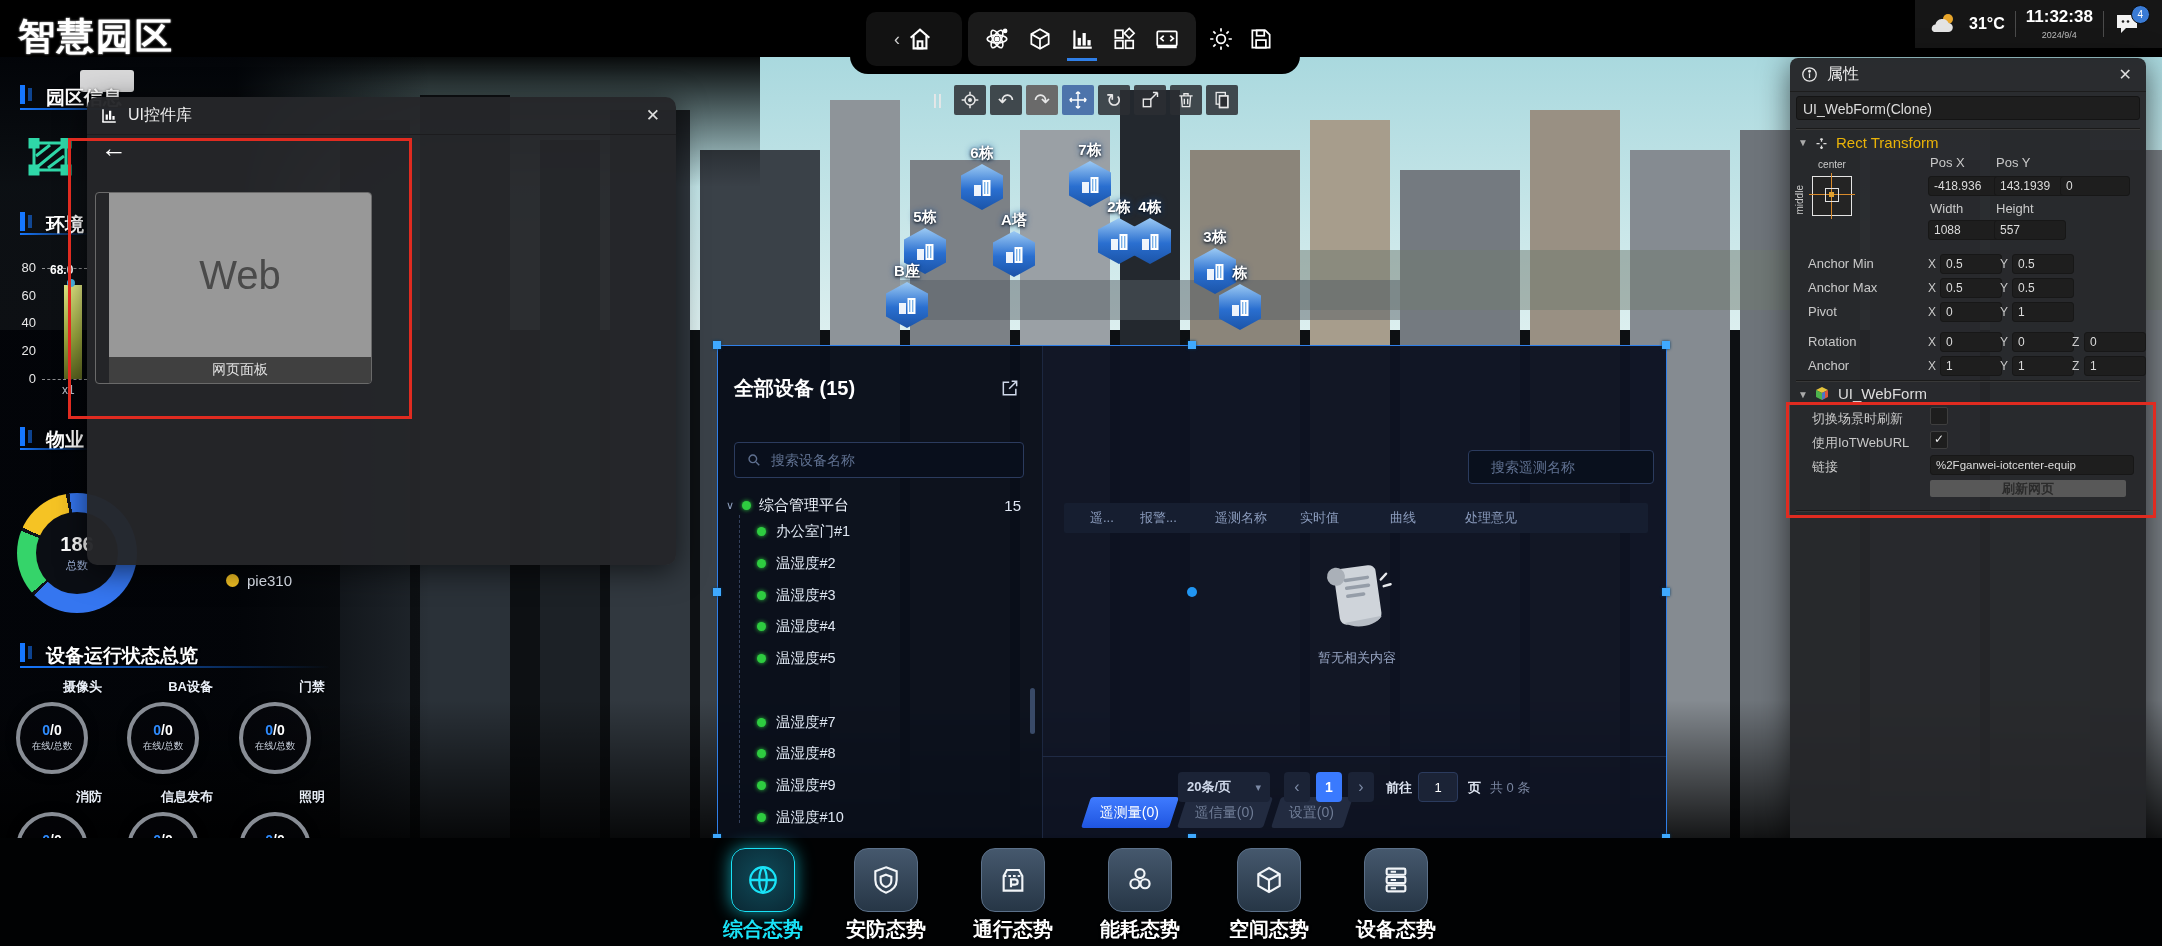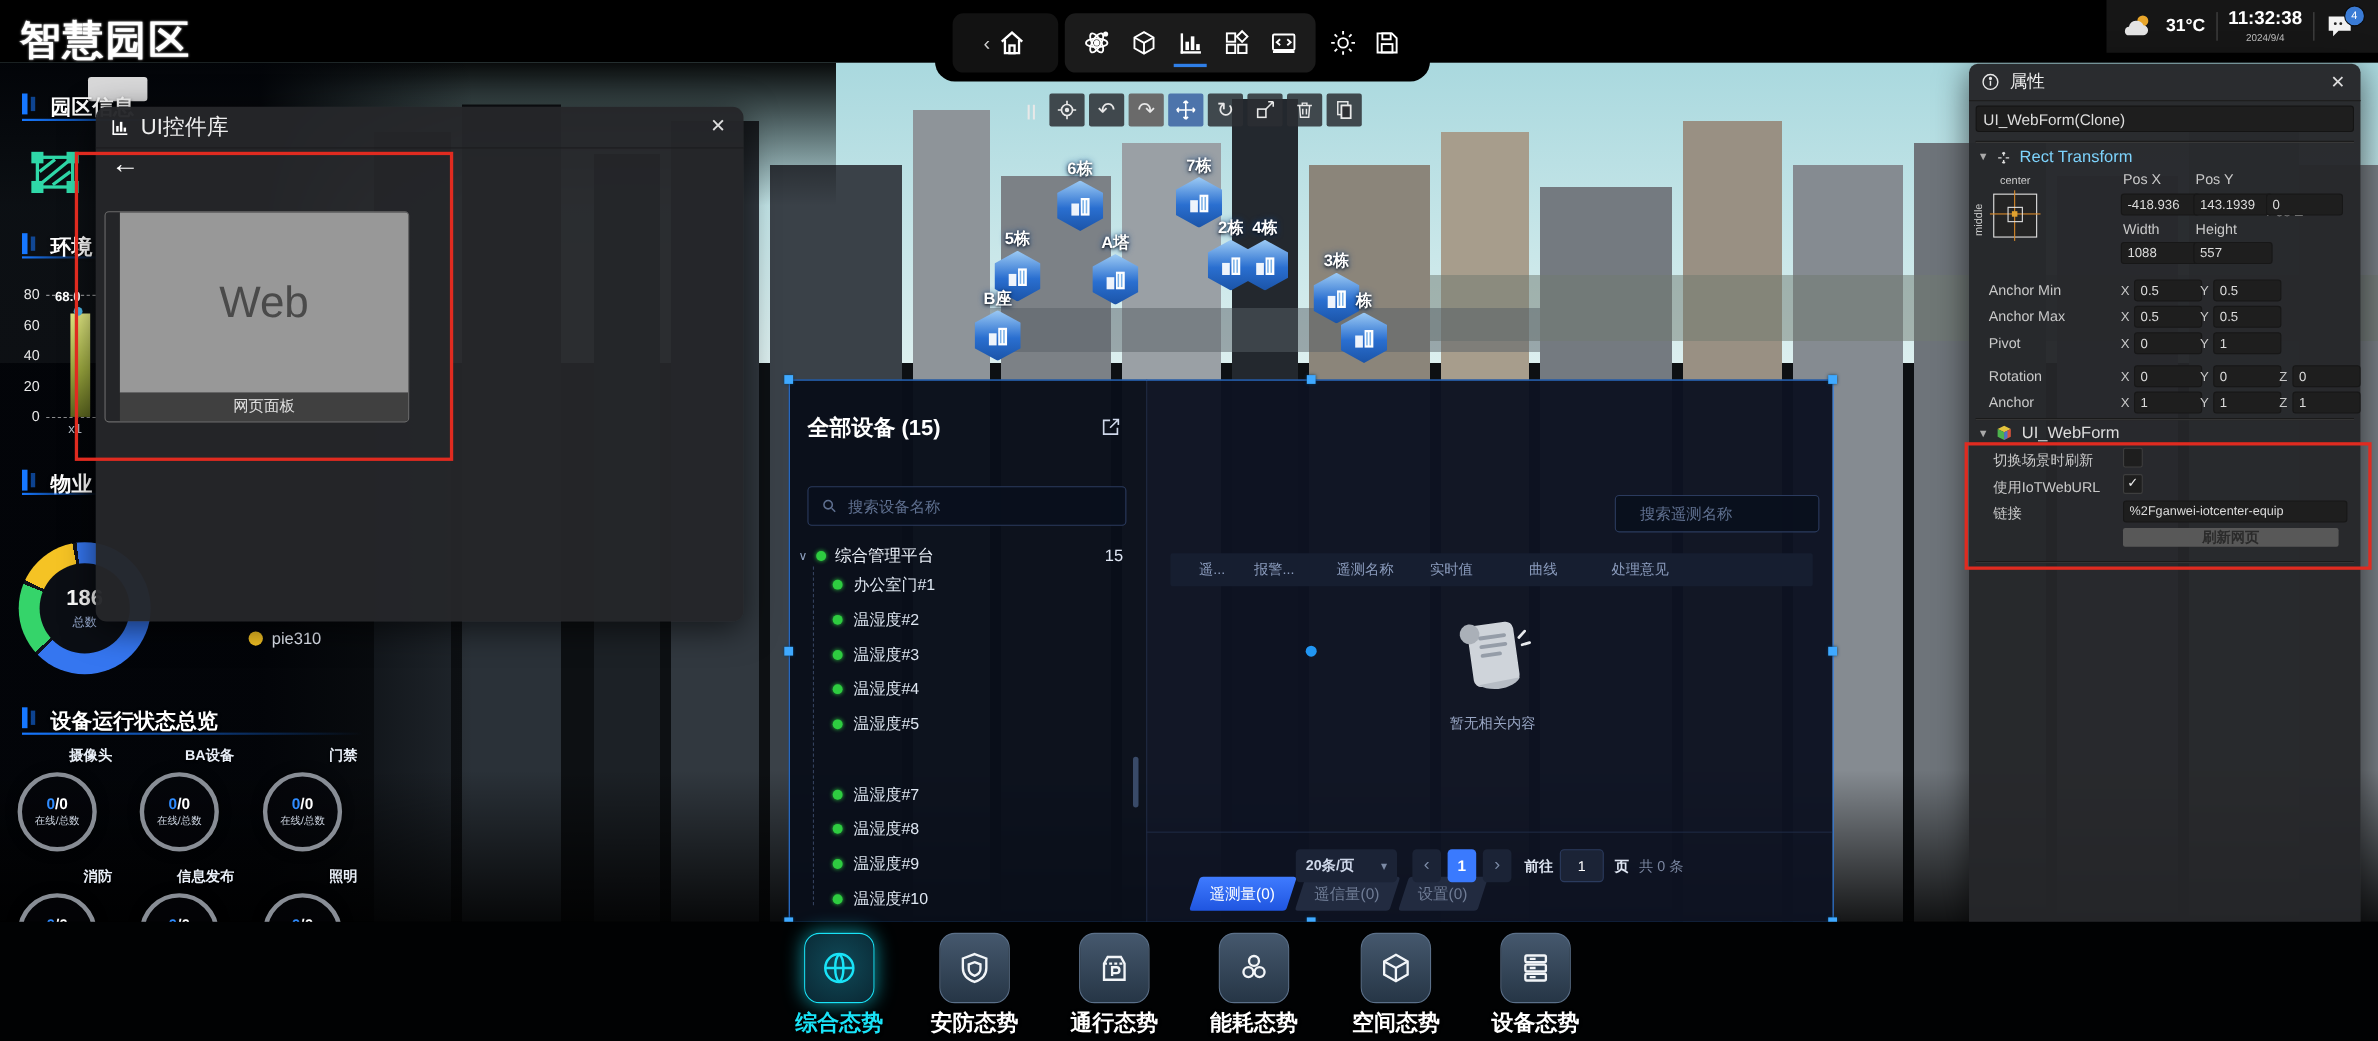--- a/index.html
+++ b/index.html
@@ -579,21 +579,21 @@
 
   <div class="dkpanel abs" style="left:87px;top:97px;width:589px;height:468px;">
     <div class="abs" style="left:0;top:0;width:100%;height:38px;display:flex;align-items:center;gap:10px;padding-left:13px;box-sizing:border-box;border-bottom:1px solid #1c1c1e;">
       <svg width="18" height="18" viewBox="0 0 24 24" fill="#fff">
           <rect x="3" y="3" width="2" height="17"></rect>
           <rect x="3" y="19" width="18" height="2"></rect>
           <rect x="7.5" y="10" width="3" height="7"></rect>
           <rect x="12" y="5" width="3" height="12"></rect>
           <rect x="16.5" y="12" width="3" height="5"></rect>
         </svg>
-      <span style="color:#eee;font-size:20px;">UI控件库</span>
+      <span style="color:#eee;font-size:16px;">UI控件库</span>
       <span style="position:absolute;right:16px;top:8px;color:#ddd;font-size:17px;">✕</span>
     </div>
     <span style="position:absolute;left:14px;top:36px;color:#fff;font-size:26px;">←</span>
     <div class="abs" style="left:8px;top:95px;width:262px;height:190px;border-radius:4px;overflow:hidden;border:1px solid #6a6a6a;padding-left:13px;">
       <div style="height:164px;background:#989898;display:flex;align-items:center;justify-content:center;">
         <span style="color:#4a4a4a;font-size:40px;">Web</span>
       </div>
       <div style="height:26px;background:#404040;display:flex;align-items:center;justify-content:center;">
         <span style="color:#e0e0e0;font-size:14px;">网页面板</span>
       </div>
@@ -617,21 +617,21 @@
     </div>
   </div>
   <i class="phr" style="top:128px;"></i>
 
   <span class="abs" style="left:1798px;top:137px;color:#aaa;font-size:10px;">▼</span>
   <span class="abs" style="left:1814px;top:136px;">
       <svg width="15" height="15" viewBox="0 0 24 24" fill="none" stroke="#ddd" stroke-width="2">
         <path d="M12 4v5M12 15v5M4 12h5M15 12h5M12 4l-2 2M12 4l2 2M12 20l-2-2M12 20l2-2"></path>
       </svg>
     </span>
-  <span class="abs" style="left:1836px;top:134px;color:#7dd3fc;font-size:15px;">Rect Transform</span>
+  <span class="abs" style="left:1836px;top:134px;color:#eab308;font-size:15px;">Rect Transform</span>
   <span class="abs" style="left:1810px;top:159px;width:44px;text-align:center;color:#ccc;font-size:10px;">center</span>
   <span class="abs" style="left:1782px;top:180px;width:34px;color:#ccc;font-size:10px;transform:rotate(-90deg);transform-origin:center;top:192px;">middle</span>
   <div class="abs" style="left:1812px;top:176px;width:40px;height:40px;">
     <i class="abs" style="left:0;top:0;width:38px;height:38px;border:1.5px solid #e4e4e4;background:#242424;"></i>
     <i class="abs" style="left:-3px;top:18px;width:46px;height:1px;background:#d98a2b;"></i>
     <i class="abs" style="left:19px;top:-3px;width:1px;height:46px;background:#d98a2b;"></i>
     <i class="abs" style="left:13px;top:12px;width:12px;height:12px;border:1.5px solid #e4e4e4;"></i>
     <i class="abs" style="left:17px;top:16px;width:5px;height:5px;background:#e0a12f;"></i>
   </div>
   <span class="plabel" style="left:1930px;top:155px;">Pos X</span>

